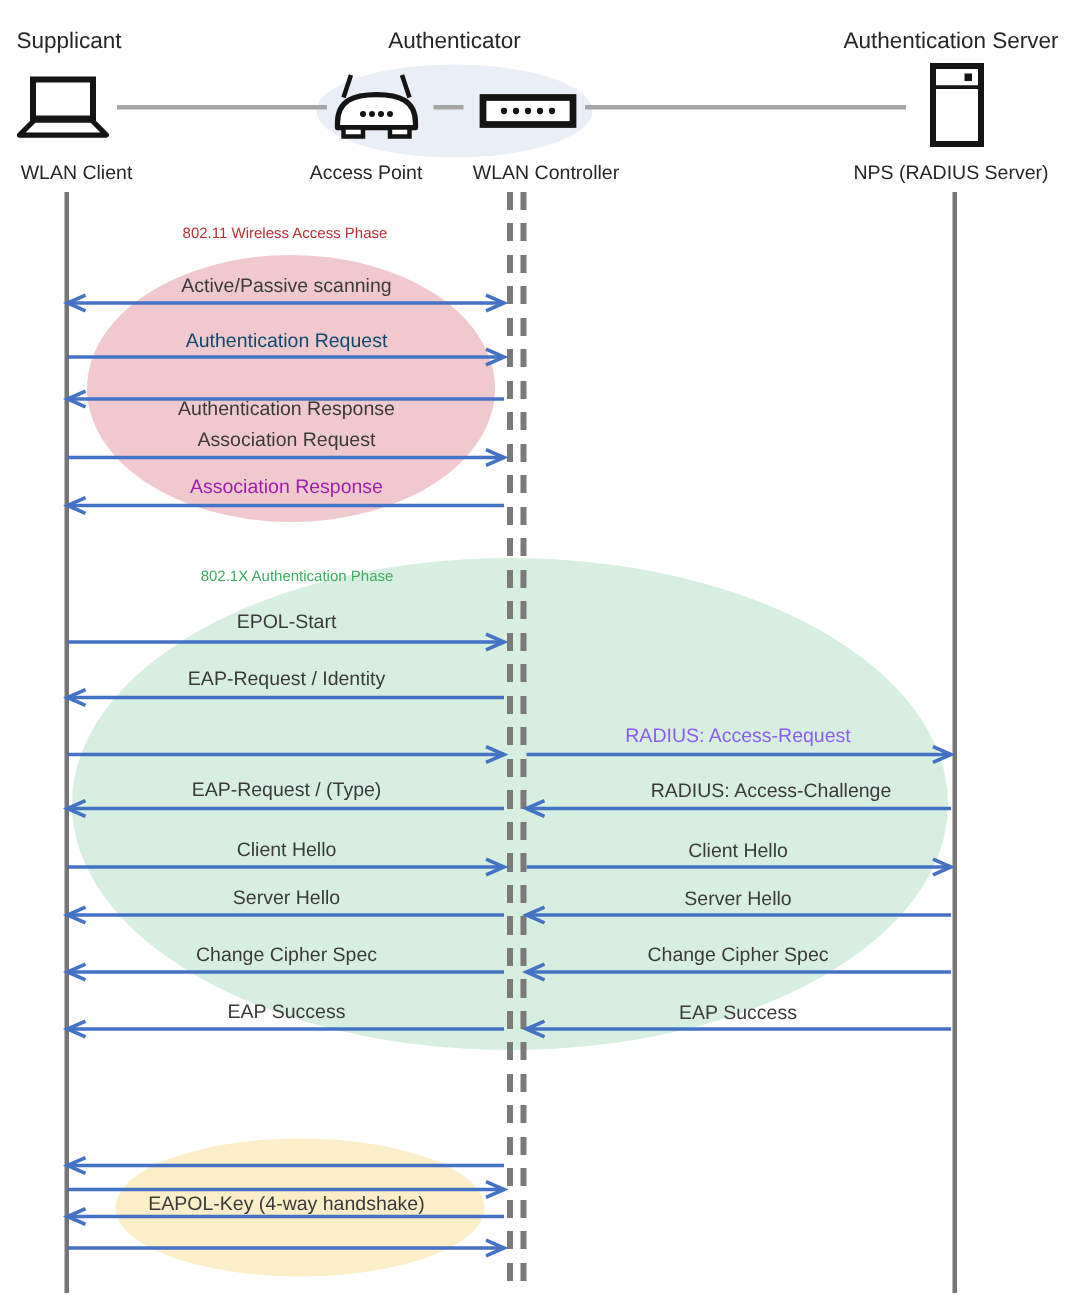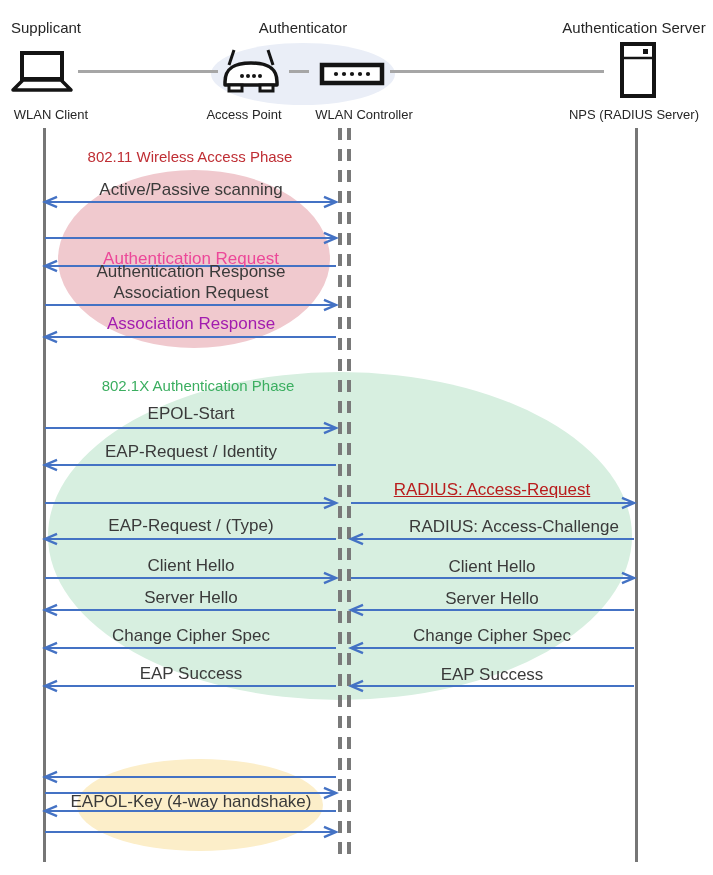--- a/index.html
+++ b/index.html
@@ -25,26 +25,26 @@
   .connector{position:absolute;top:70px;height:3px;background:#A6A6A6;z-index:1;}
   .icon{position:absolute;z-index:5;}
   .lifeline{position:absolute;top:128px;height:734px;width:3px;background:#767676;z-index:2;}
   .dashline{
     position:absolute;top:128px;height:727px;width:4px;z-index:2;
     background:repeating-linear-gradient(to bottom,#7A7A7A 0 12px,transparent 12px 21px);
   }
   .phase-ellipse{position:absolute;border-radius:50%;z-index:1;}
   .phase-title{
     position:absolute;transform:translate(-50%,-50%);
-    font-size:15px;line-height:19px;text-align:center;
+    font-size:10px;line-height:19px;text-align:center;
     white-space:pre-line;z-index:4;
   }
   .msg-label{
     position:absolute;transform:translate(-50%,-50%);
-    font-size:17px;color:#3A3A3A;white-space:nowrap;z-index:4;
+    font-size:13px;color:#3A3A3A;white-space:nowrap;z-index:4;
   }
   svg.arrows{position:absolute;left:0;top:0;z-index:3;pointer-events:none;}
 </style>
 </head>
 <body>
 
 <div id="diagram">
 
   <div class="role-label" style="left:46px">Supplicant</div>
   <div class="role-label" style="left:303px">Authenticator</div>
@@ -197,31 +197,31 @@
         <line x1="351" x2="634" y1="686" y2="686" stroke="#4472C4" stroke-width="2.2"></line>
         <polyline points="363,680.8 351,686 363,691.2" fill="none" stroke="#4472C4" stroke-width="2.4"></polyline>
       </g>
     </svg>
 <div class="phase-ellipse" style="left: 58px; top: 170px; width: 272px; height: 178px; background: rgb(240, 201, 206);"></div>
     <div class="phase-title" style="left: 190px; top: 156px; color: rgb(191, 46, 52);">802.11 Wireless Access Phase</div>
     <div class="phase-ellipse" style="left: 48px; top: 372px; width: 584px; height: 328px; background: rgb(215, 239, 224);"></div>
     <div class="phase-title" style="left: 198px; top: 385px; color: rgb(59, 174, 96);">802.1X Authentication Phase</div>
     <div class="phase-ellipse" style="left: 77px; top: 759px; width: 246px; height: 92px; background: rgb(252, 238, 201);"></div>
     <div class="msg-label" style="left: 191px; top: 190px; color: rgb(58, 58, 58);">Active/Passive scanning</div>
-    <div class="msg-label" style="left: 191px; top: 227px; color: #ec4899; margin-top: 32px;">Authentication Request</div>
+    <div class="msg-label" style="left: 191px; top: 227px; color: #0c4a6e;">Authentication Request</div>
     <div class="msg-label" style="left: 191px; top: 256px; color: rgb(58, 58, 58); margin-top: 16px;">Authentication Response</div>
     <div class="msg-label" style="left: 191px; top: 293px; color: rgb(58, 58, 58);">Association Request</div>
     <div class="msg-label" style="left: 191px; top: 324px; color: #a21caf;">Association Response</div>
     <div class="msg-label" style="left: 191px; top: 414px; color: rgb(58, 58, 58);">EPOL-Start</div>
     <div class="msg-label" style="left: 191px; top: 452px; color: rgb(58, 58, 58);">EAP-Request / Identity</div>
     <div class="msg-label" style="left: 191px; top: 526px; color: rgb(58, 58, 58);">EAP-Request / (Type)</div>
     <div class="msg-label" style="left: 191px; top: 566px; color: rgb(58, 58, 58);">Client Hello</div>
     <div class="msg-label" style="left: 191px; top: 598px; color: rgb(58, 58, 58);">Server Hello</div>
     <div class="msg-label" style="left: 191px; top: 636px; color: rgb(58, 58, 58);">Change Cipher Spec</div>
     <div class="msg-label" style="left: 191px; top: 674px; color: rgb(58, 58, 58);">EAP Success</div>
     <div class="msg-label" style="left: 191px; top: 802px; color: rgb(58, 58, 58);">EAPOL-Key (4-way handshake)</div>
-    <div class="msg-label" style="left: 492px; top: 490px; color: #b91c1c; text-decoration: underline;">RADIUS: Access-Request</div>
+    <div class="msg-label" style="left: 492px; top: 490px; color: #8b5cf6;">RADIUS: Access-Request</div>
     <div class="msg-label" style="left: 492px; top: 527px; color: rgb(58, 58, 58); padding-left: 44px;">RADIUS: Access-Challenge</div>
     <div class="msg-label" style="left: 492px; top: 567px; color: rgb(58, 58, 58);">Client Hello</div>
     <div class="msg-label" style="left: 492px; top: 599px; color: rgb(58, 58, 58);">Server Hello</div>
     <div class="msg-label" style="left: 492px; top: 636px; color: rgb(58, 58, 58);">Change Cipher Spec</div>
     <div class="msg-label" style="left: 492px; top: 675px; color: rgb(58, 58, 58);">EAP Success</div>
   </div>
 
 </body></html>

